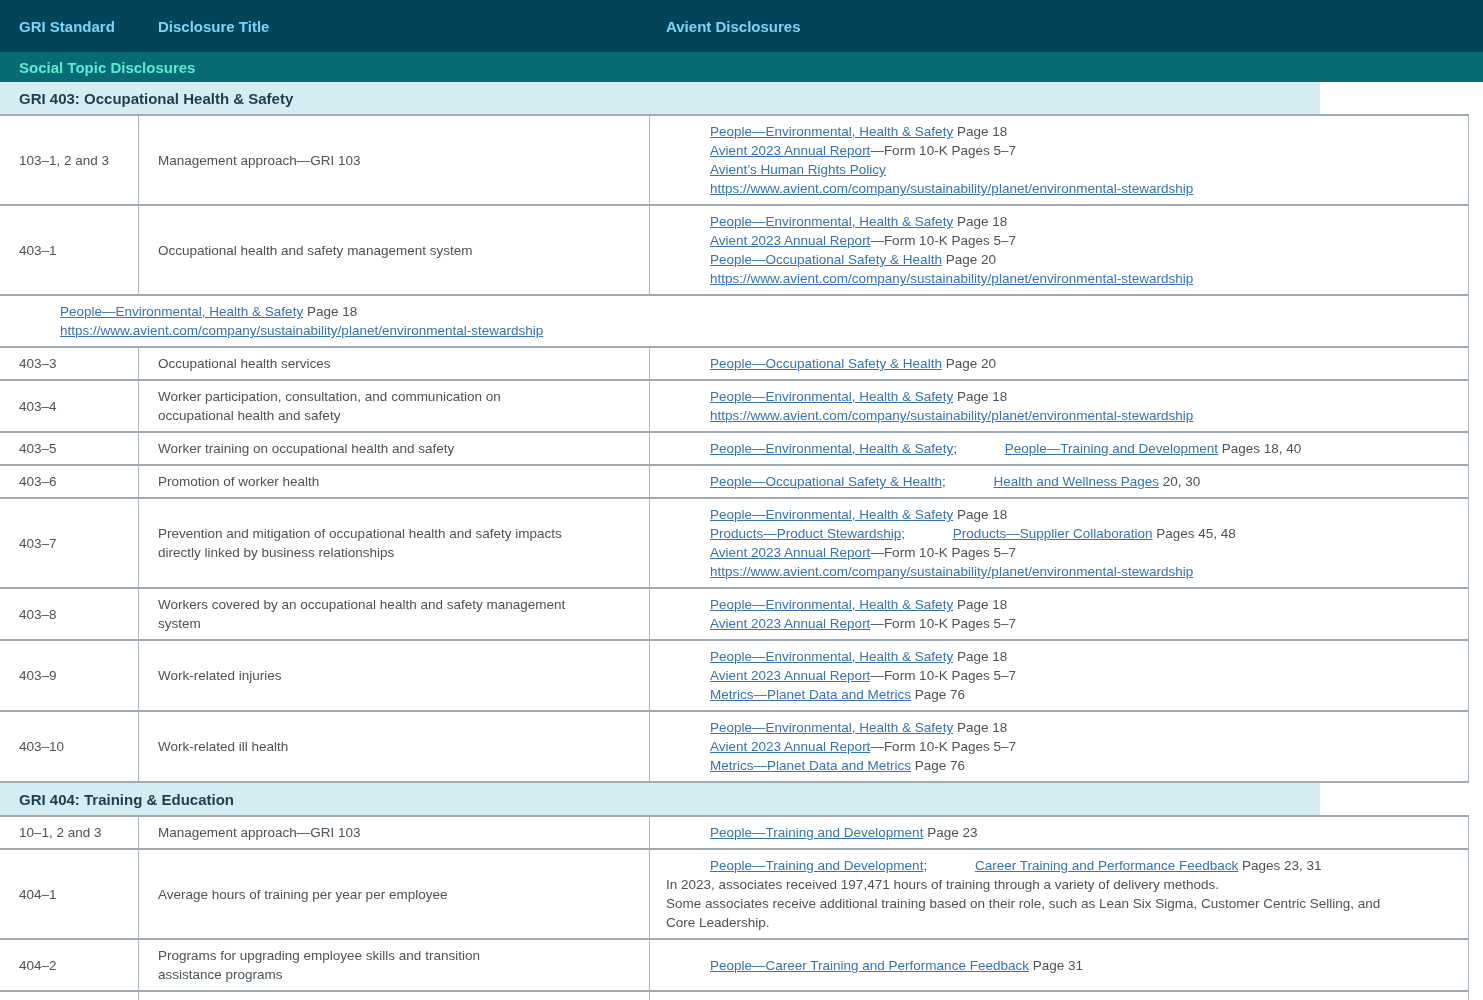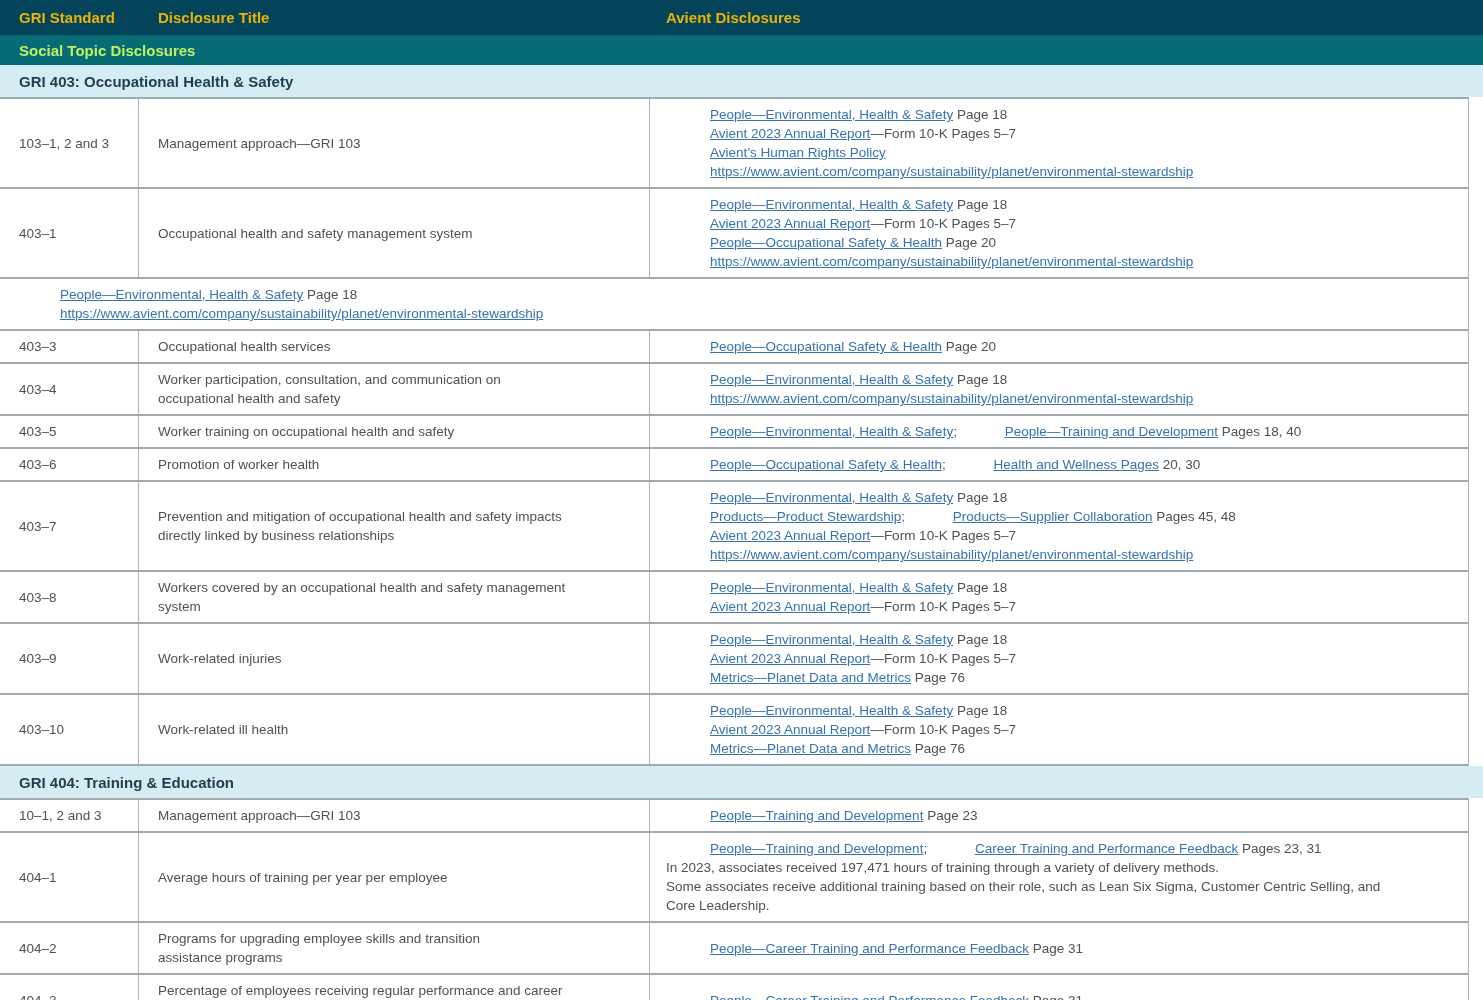--- a/index.html
+++ b/index.html
@@ -2,28 +2,28 @@
 <html style="--c-header: #04445A; --c-band: #076B76; --c-group: #D4ECF2; --c-group-text: #1E3E4E; --c-text: #4C5257; --c-link: #3673AF; --c-hline: #9FAAB1;"><head>
 <meta charset="utf-8">
 <style>
   :root{
     --c-header:#04445A; --c-band:#076B76; --c-group:#D4ECF2; --c-group-text:#1E3E4E;
     --c-text:#4C5257; --c-link:#3673AF; --c-hline:#9FAAB1; --c-vline:#ADB6BC;
   }
   *{margin:0;padding:0;box-sizing:border-box;}
   body{background:#fff;font-family:"Liberation Sans",sans-serif;color:var(--c-text);}
   .page{width:1483px;height:1000px;background:#fff;overflow:hidden;}
-  .hdr-row{display:flex;width:1483px;height:35px;background:var(--c-header);color:#eab308;
+  .hdr-row{display:flex;width:1483px;height:52px;background:var(--c-header);color:#7dd3fc;
     font-weight:bold;font-size:15px;align-items:center;}
   .hdr-c1{flex:0 0 139px;padding-left:19px;}
   .hdr-c2{flex:0 0 511px;padding-left:19px;}
   .hdr-c3{flex:1;padding-left:16px;}
-  .band{display:flex;width:1483px;height:30px;background:var(--c-band);color:#bef264;
+  .band{display:flex;width:1483px;height:30px;background:var(--c-band);color:#5eead4;
     font-weight:bold;font-size:15px;align-items:center;padding-left:19px;}
-  .group-hdr{display:flex;width:1483px;height:32px;background:var(--c-group);color:var(--c-group-text);
+  .group-hdr{display:flex;width:1320px;height:32px;background:var(--c-group);color:var(--c-group-text);
     font-weight:bold;font-size:15px;align-items:center;padding-left:19px;position:relative;}
   .group-hdr::after{content:"";position:absolute;left:0;bottom:-2px;width:1469px;height:2px;
     background:var(--c-hline);}
   .group-hdr{margin-bottom:2px;}
   .row{display:flex;width:1469px;border-bottom:2px solid var(--c-hline);
     border-right:1px solid var(--c-vline);align-items:stretch;font-size:13.5px;line-height:19px;}
   .cell-std{flex:0 0 139px;display:flex;align-items:center;padding:6px 6px 6px 19px;
     border-right:1px solid var(--c-vline);}
   .cell-title{flex:0 0 511px;display:flex;align-items:center;padding:6px 24px 6px 19px;
     border-right:1px solid var(--c-vline);white-space:pre-line;}

